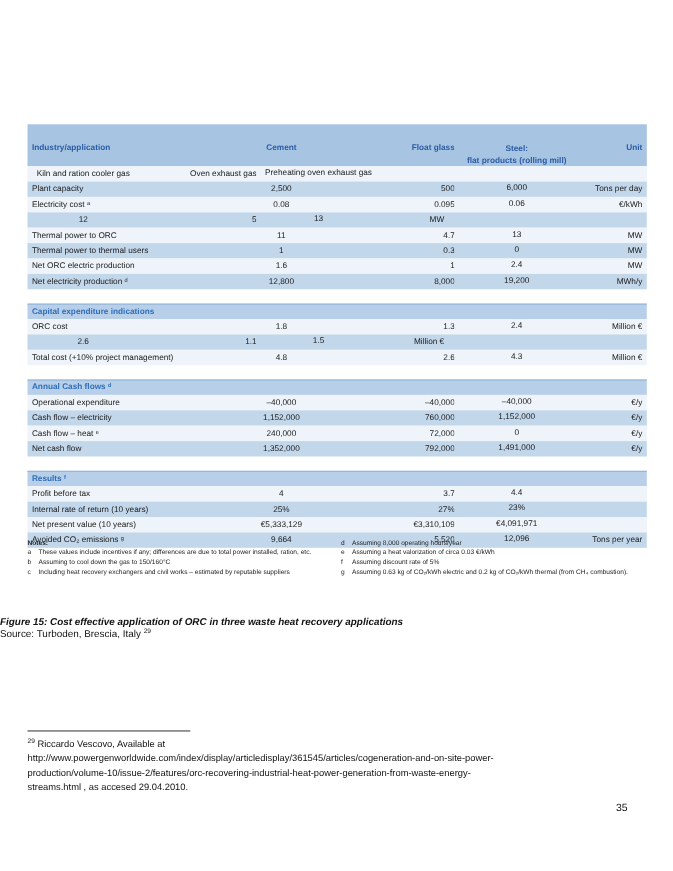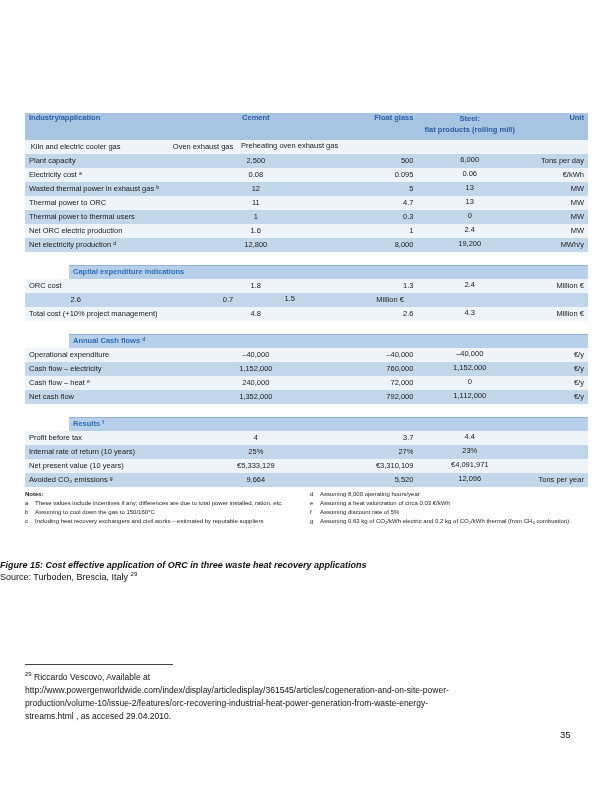--- a/index.html
+++ b/index.html
@@ -8,36 +8,35 @@
     font-family:"Liberation Sans", sans-serif; color:#1a1a1a; overflow:hidden;
   }
 
   
   .tbl { position:absolute; left:25px; top:113px; width:563px; font-size:7.5px; }
   .thead {
     display:flex; min-height:27px; box-sizing:border-box;
     background:var(--header-bg,#a7c4e2); color:var(--header-text,#2b5ca3);
     font-weight:bold;
   }
-  .thead .cell { padding-top:0; }
+  .thead .cell { padding-top:16px; }
   .cell { box-sizing:border-box; overflow:hidden; }
   .c0 { width:32%; text-align:left;  padding-left:4px; }
   .c1 { width:18%; text-align:center; }
   .c2 { width:19%; text-align:right; }
   .c3 { width:20%; text-align:center; white-space:pre-line; line-height:11px; }
   .c4 { width:11%; text-align:right; padding-right:4px; }
   .trow { display:flex; height:14px; line-height:14px; }
   .trow.light { background:var(--row-light,#eef4f9); }
   .trow.blue  { background:var(--row-blue,#c3d7eb); }
   .band {
     height:14px; line-height:12px; margin-top:13px; padding-left:4px;
     box-sizing:border-box; background:var(--band-bg,#b7cfe8);
     color:var(--band-text,#2f6db8); font-weight:bold;
     border-top:1px solid #93b4d6;
-    margin-left:44px;
   }
 
   
   .notes { position:absolute; left:25px; top:490px; width:563px; font-size:6px; line-height:9px; color:#222; }
   .notes-title { font-weight:bold; }
   .notes-right { position:absolute; left:285px; top:0; width:278px; }
   .note-item { display:flex; }
   .note-key { width:10px; flex:none; }
   .note-text { flex:1; }
 
@@ -64,41 +63,40 @@
     <div class="thead">
       <div class="cell c0">Industry/application</div>
       <div class="cell c1">Cement</div>
       <div class="cell c2">Float glass</div>
       <div class="cell c3">Steel:
 flat products (rolling mill)</div>
       <div class="cell c4">Unit</div>
     </div>
     <div id="table-body">
         <div class="trow light">
-          <div class="cell c1">Kiln and electric cooler gas</div>
+          <div class="cell c1">Kiln and ration cooler gas</div>
           <div class="cell c2">Oven exhaust gas</div>
           <div class="cell c3">Preheating oven exhaust gas</div>
           <div class="cell c4"></div>
         </div>
         <div class="trow blue">
           <div class="cell c0">Plant capacity</div>
           <div class="cell c1">2,500</div>
           <div class="cell c2">500</div>
           <div class="cell c3">6,000</div>
           <div class="cell c4">Tons per day</div>
         </div>
         <div class="trow light">
           <div class="cell c0">Electricity cost ᵃ</div>
           <div class="cell c1">0.08</div>
           <div class="cell c2">0.095</div>
           <div class="cell c3">0.06</div>
           <div class="cell c4">€/kWh</div>
         </div>
         <div class="trow blue">
-          <div class="cell c0">Wasted thermal power in exhaust gas ᵇ</div>
           <div class="cell c1">12</div>
           <div class="cell c2">5</div>
           <div class="cell c3">13</div>
           <div class="cell c4">MW</div>
         </div>
         <div class="trow light">
           <div class="cell c0">Thermal power to ORC</div>
           <div class="cell c1">11</div>
           <div class="cell c2">4.7</div>
           <div class="cell c3">13</div>
@@ -128,21 +126,21 @@
         <div class="band"><span>Capital expenditure indications</span></div>
         <div class="trow light">
           <div class="cell c0">ORC cost</div>
           <div class="cell c1">1.8</div>
           <div class="cell c2">1.3</div>
           <div class="cell c3">2.4</div>
           <div class="cell c4">Million €</div>
         </div>
         <div class="trow blue">
           <div class="cell c1">2.6</div>
-          <div class="cell c2">0.7</div>
+          <div class="cell c2">1.1</div>
           <div class="cell c3">1.5</div>
           <div class="cell c4">Million €</div>
         </div>
         <div class="trow light">
           <div class="cell c0">Total cost (+10% project management)</div>
           <div class="cell c1">4.8</div>
           <div class="cell c2">2.6</div>
           <div class="cell c3">4.3</div>
           <div class="cell c4">Million €</div>
         </div>
@@ -165,21 +163,21 @@
           <div class="cell c0">Cash flow – heat ᵉ</div>
           <div class="cell c1">240,000</div>
           <div class="cell c2">72,000</div>
           <div class="cell c3">0</div>
           <div class="cell c4">€/y</div>
         </div>
         <div class="trow blue">
           <div class="cell c0">Net cash flow</div>
           <div class="cell c1">1,352,000</div>
           <div class="cell c2">792,000</div>
-          <div class="cell c3">1,112,000</div>
+          <div class="cell c3">1,491,000</div>
           <div class="cell c4">€/y</div>
         </div>
         <div class="band"><span>Results ᶠ</span></div>
         <div class="trow light">
           <div class="cell c0">Profit before tax</div>
           <div class="cell c1">4</div>
           <div class="cell c2">3.7</div>
           <div class="cell c3">4.4</div>
           <div class="cell c4"></div>
         </div>

